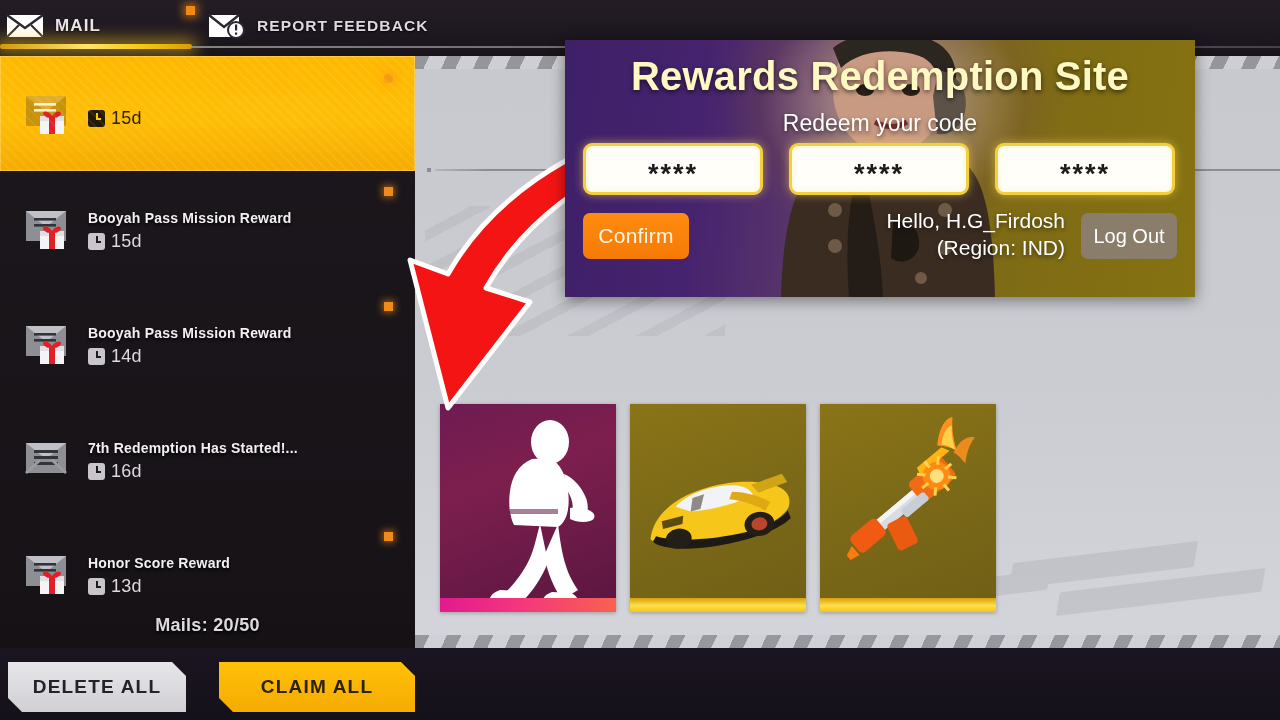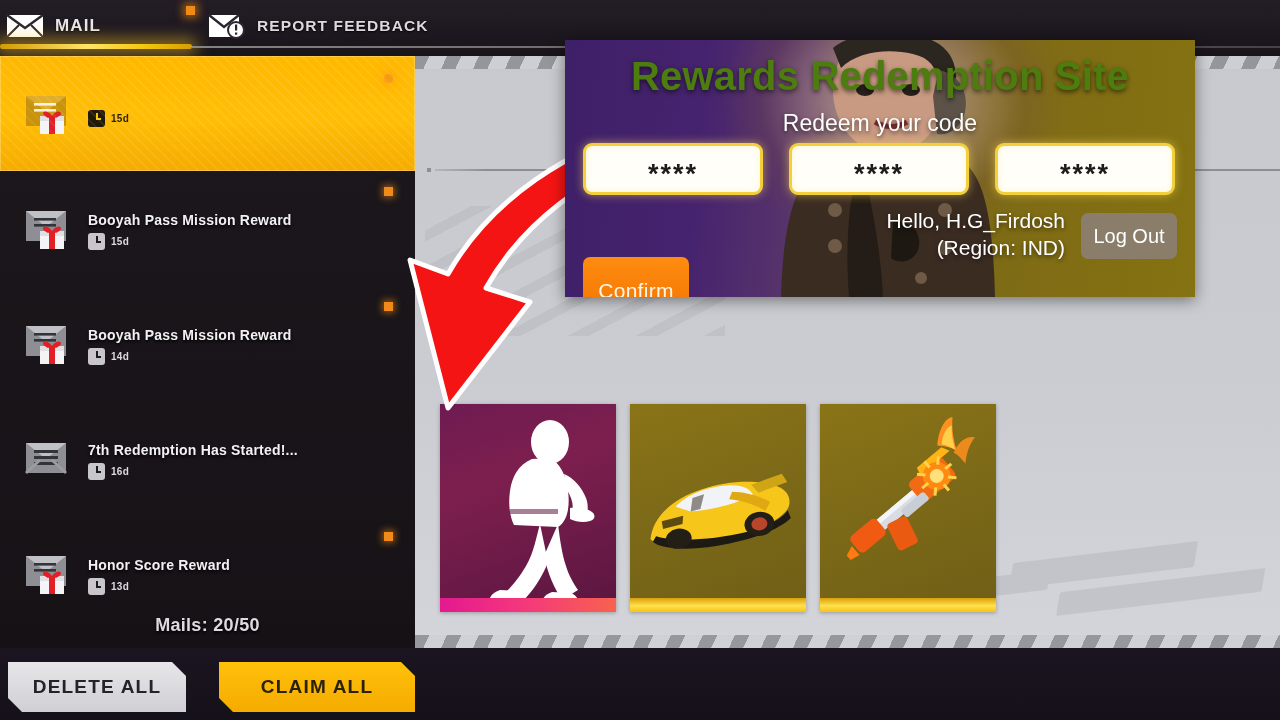--- a/index.html
+++ b/index.html
@@ -45,21 +45,21 @@
   .mail-icon { position:relative; width:62px; height:56px; flex:0 0 62px; margin-right:6px; }
   .mail-text { display:flex; flex-direction:column; justify-content:center; gap:5px; padding-top:4px; }
   .mail-title { font-size:14px; font-weight:bold; color:#f2f0f3; letter-spacing:.2px;
                 text-shadow:0 2px 3px rgba(0,0,0,.85); white-space:nowrap; }
   .mail-time { display:flex; align-items:center; gap:6px; }
   .clock { width:17px; height:17px; border-radius:3px; background:#c9c6cb; position:relative; }
   .selected .clock { background:#231a05; }
   .clock:before{ content:""; position:absolute; left:7.5px; top:3.5px; width:2px; height:5.5px; background:#1b1b1b; }
   .clock:after{ content:""; position:absolute; left:8px; top:8.5px; width:5px; height:2px; background:#1b1b1b; }
   .selected .clock:before, .selected .clock:after { background:#ffc400; }
-  .mail-days { font-size:10px; font-weight:bold; color:#ddd9de; letter-spacing:.3px; }
+  .mail-days { font-size:18px; font-weight:normal; color:#ddd9de; letter-spacing:.3px; }
   .selected .mail-days { color:#2a2005; }
   .row-badge { position:absolute; right:22px; top:16px; width:9px; height:9px; background:#f08a1a;
                box-shadow:0 0 7px 2px rgba(240,138,26,.55); }
   .mailrow.selected .row-badge { top:18px; background:#f59a12; border-radius:50%;
                box-shadow:0 0 9px 3px rgba(255,150,20,.5); }
   .list-mask { position:absolute; left:0; bottom:0; width:415px; height:40px;
                background:linear-gradient(180deg,rgba(20,17,20,0) 0%, #151115 70%); }
   .mails-count { position:absolute; left:0; bottom:12px; width:415px; text-align:center;
      font-size:18px; font-weight:bold; color:#dedbe0; letter-spacing:.3px; text-shadow:0 2px 3px #000; }
 
@@ -103,34 +103,34 @@
   
   .panel { position:absolute; left:565px; top:40px; width:630px; height:257px; overflow:hidden;
            box-shadow:0 3px 14px rgba(0,0,0,.45); }
   .panel-bg { position:absolute; inset:0;
      background:
        radial-gradient(ellipse 240px 200px at 52% 24%, rgba(215,185,170,.85), rgba(120,80,70,.25) 55%, rgba(0,0,0,0) 72%),
        linear-gradient(95deg,#3e2068 0%,#46236e 22%,#58356a 38%,#6b5440 52%,#7d6a16 66%,#857211 100%); }
   .panel-figure { position:absolute; left:196px; top:-6px; width:246px; height:263px; }
   .panel-inner { position:absolute; inset:0; }
   .panel-title { position:absolute; left:0; top:14px; width:630px; text-align:center;
-     color:#4d7c0f; font-size:40px; font-weight:bold; letter-spacing:.2px;
+     color:#fef9c3; font-size:40px; font-weight:bold; letter-spacing:.2px;
      text-shadow:0 2px 5px rgba(0,0,0,.6); }
   .panel-sub { position:absolute; left:0; top:70px; width:630px; text-align:center;
      color:#fdfdfd; font-size:23px; text-shadow:0 2px 4px rgba(0,0,0,.6); }
   .inputs { position:absolute; left:18px; top:103px; width:594px; display:flex; gap:26px; }
   .code-input { width:180px; height:52px; background:#fffef8; border:3px solid #f4cf3c;
      border-radius:9px; display:flex; align-items:center; justify-content:center;
      box-shadow:0 0 10px rgba(255,220,90,.55), inset 0 0 6px rgba(255,230,140,.35); }
   .code-input span { font-size:27px; font-weight:bold; color:#1c1c1c; letter-spacing:2px;
      line-height:1; transform:translateY(5px); }
   .btn-confirm { position:absolute; left:18px; top:173px; width:106px; height:46px;
      background:linear-gradient(180deg,#ff8c10,#f57a05); border-radius:7px;
-     display:flex; align-items:flex-end; justify-content:center;
-     color:#fff6e8; font-size:21px; letter-spacing:.3px;margin-top:44px; }
+     display:flex; align-items:center; justify-content:center;
+     color:#fff6e8; font-size:21px; letter-spacing:.3px; }
   .hello { position:absolute; right:130px; top:168px; width:290px; text-align:right;
      color:#fff; font-size:21px; line-height:1.28; text-shadow:0 2px 4px rgba(0,0,0,.55); }
   .btn-logout { position:absolute; right:18px; top:173px; width:96px; height:46px;
      background:rgba(139,127,115,.92); border-radius:7px;
      display:flex; align-items:center; justify-content:center;
      color:#fff; font-size:20px; }
 
   
   .bottombar { position:absolute; left:0; bottom:0; width:1280px; height:72px;
      background:linear-gradient(180deg,#1a1520 0%,#15111a 100%); }

